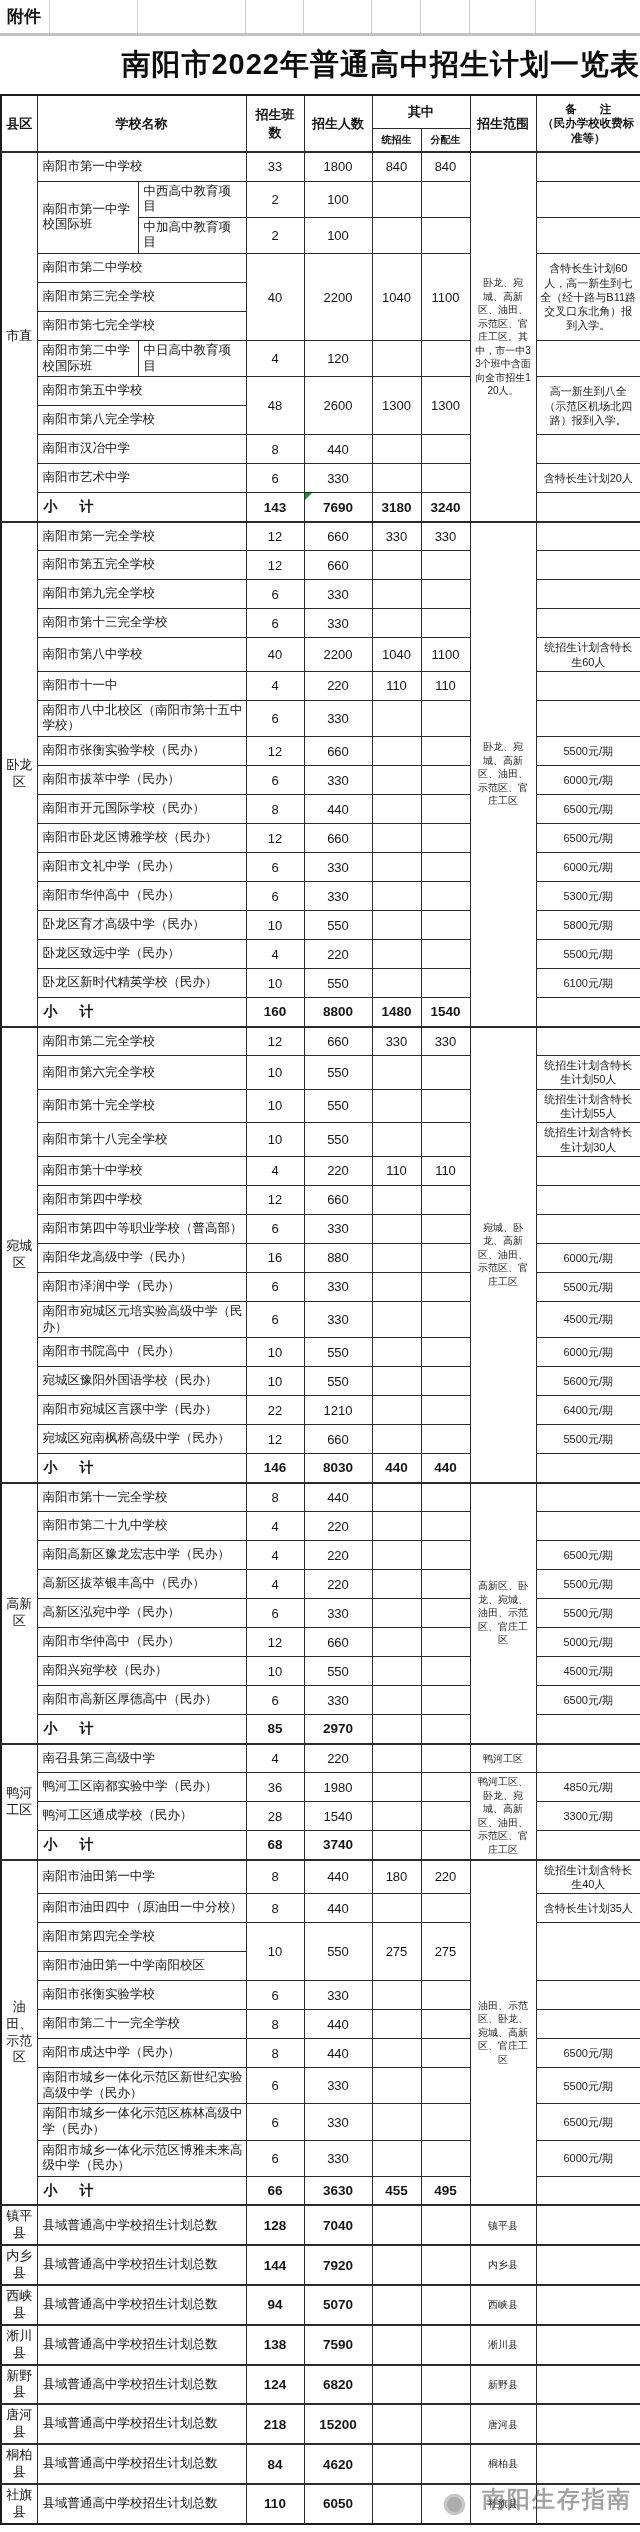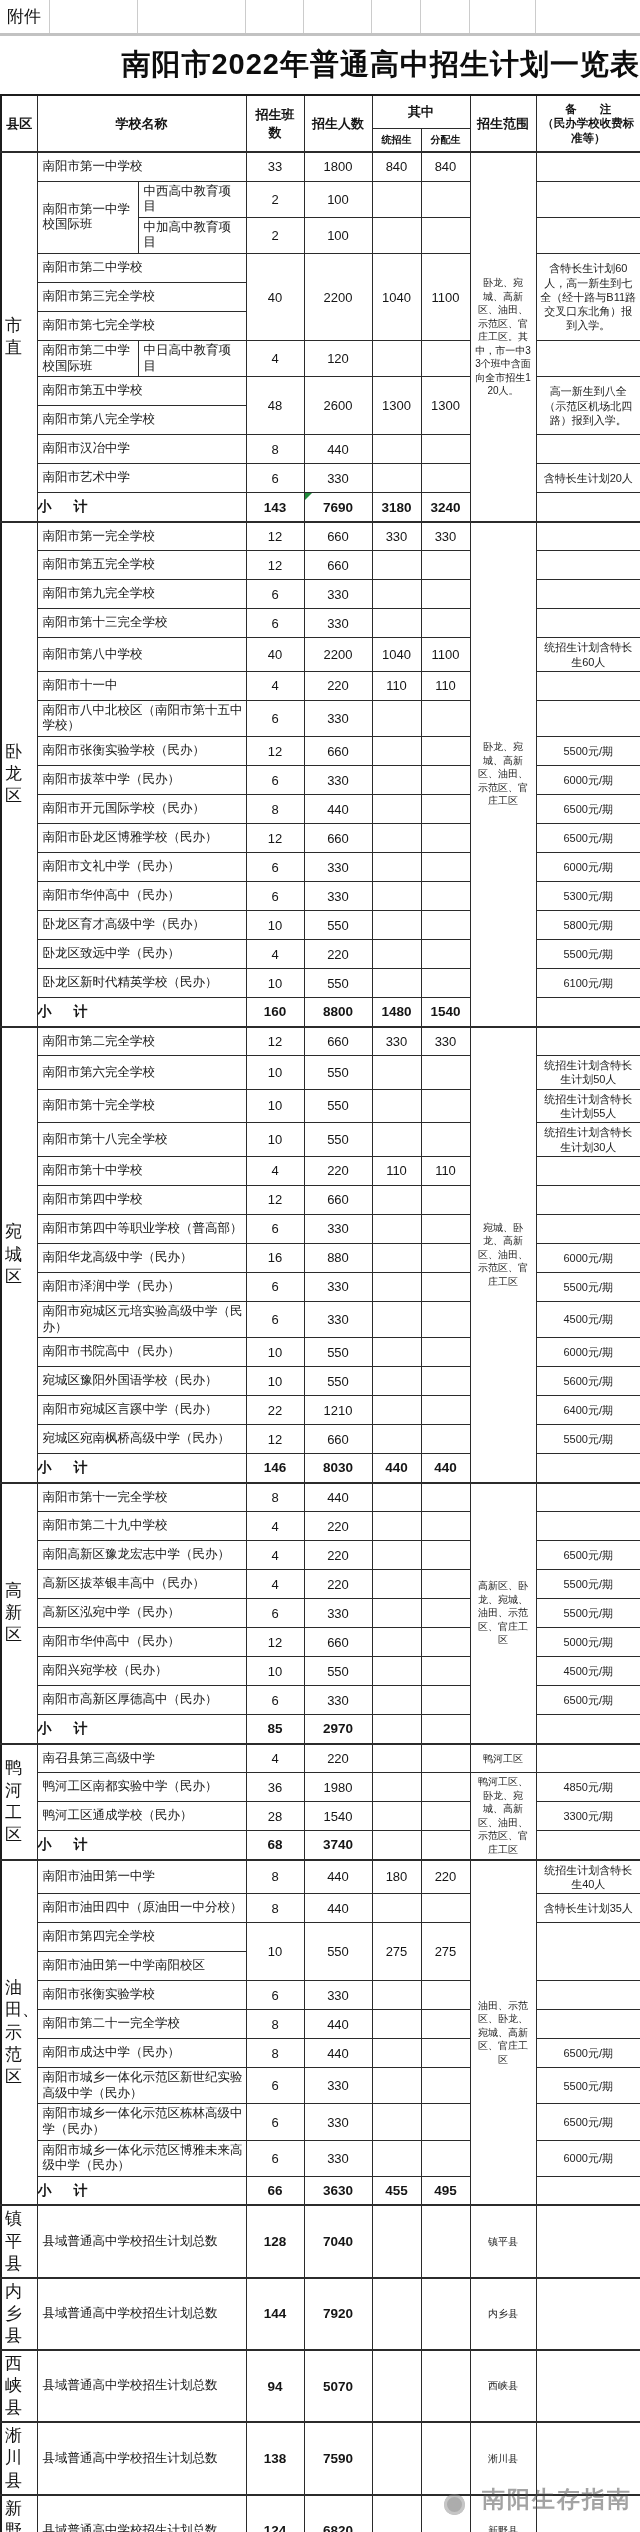--- a/index.html
+++ b/index.html
@@ -3,21 +3,21 @@
 <meta charset="utf-8">
 <style>
   *{box-sizing:border-box;margin:0;padding:0}
   html,body{background:#ffffff}
   body{
     width:640px;height:2532px;position:relative;overflow:hidden;
     font-family:"Liberation Sans",sans-serif;color:#151515;
   }
   
   .top-strip{position:relative;height:36px;background:#fff;border-bottom:3px solid #c2c2c2}
-  .attachment{position:absolute;left:7px;top:5px;font-size:17px;font-weight:normal;color:#111}
+  .attachment{position:absolute;left:7px;top:5px;font-size:17px;font-weight:bold;color:#111}
   .gridline{position:absolute;top:0;height:33px;width:1px;background:#cccccc}
   
   .title-bar{height:58px;display:flex;align-items:center;justify-content:flex-end;background:#fff}
   .title{font-size:29px;font-weight:bold;letter-spacing:1px;color:#0d0d0d;white-space:nowrap}
   
   table{border-collapse:collapse;table-layout:fixed;width:640px;border:2px solid #1c1c1c}
   col.c-county{width:36px}
   col.c-name1{width:101px}
   col.c-name2{width:108px}
   col.c-classes{width:58px}
@@ -26,27 +26,27 @@
   col.c-fp{width:49px}
   col.c-scope{width:66px}
   col.c-remark{width:105px}
   th,td{border:1.5px solid #2b2b2b;padding:2px 3px;font-size:13px;vertical-align:middle;overflow:hidden;word-break:break-all}
   thead th{font-weight:bold;text-align:center;background:#fff}
   thead tr.h1{height:33px}
   thead tr.h2{height:24px}
   th.h-remark{font-size:11.5px;white-space:pre-line;line-height:1.25}
   th.h-sub{font-size:10px}
   tbody tr{height:29px}
-  td.td-county{text-align:left;font-size:17px;line-height:1.3}
+  td.td-county{text-align:center;font-size:13px;line-height:1.3}
   td.td-name{text-align:left;padding-left:5px;font-size:12.5px;line-height:1.25}
   td.td-num{text-align:center;font-size:13px;position:relative}
   td.td-num.bold{font-weight:bold;font-size:13.5px}
   td.td-scope{text-align:center;font-size:10px;line-height:1.35;color:#1b1b1b}
   td.td-remark{text-align:center;font-size:11px;line-height:1.3;color:#222}
-  td.td-sum{font-weight:bold;text-align:left;padding-left:0;font-size:14px;letter-spacing:4px}
+  td.td-sum{font-weight:bold;text-align:left;padding-left:6px;font-size:14px;letter-spacing:4px}
   tr.sec-start td{border-top-width:2.5px}
   thead tr.h2 th, thead{border-bottom-width:2px}
   
   .tri{position:absolute;left:0;top:0;width:0;height:0;
        border-top:7px solid #1f8a3b;border-right:7px solid transparent;display:block}
   
   .watermark{position:absolute;right:8px;top:2484px;display:flex;align-items:flex-end;gap:17px;
              opacity:.5;z-index:6;pointer-events:none}
   .wm-logo{width:21px;height:21px;border-radius:50%;background:#5c5c5c;display:inline-block;
            box-shadow:inset 0 0 0 3px #8f8f8f}

